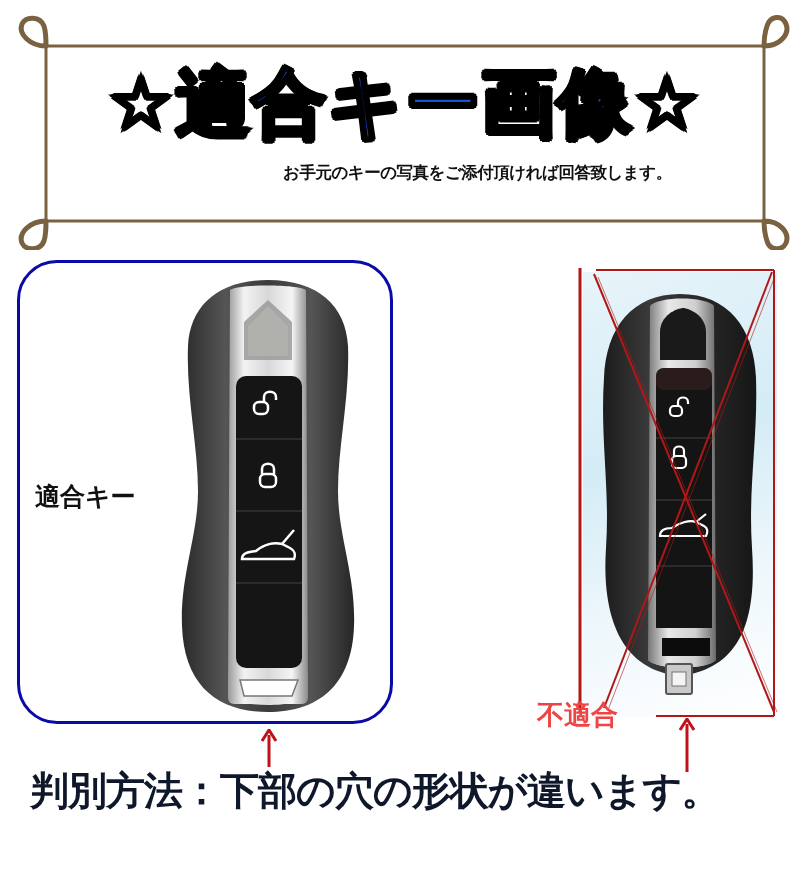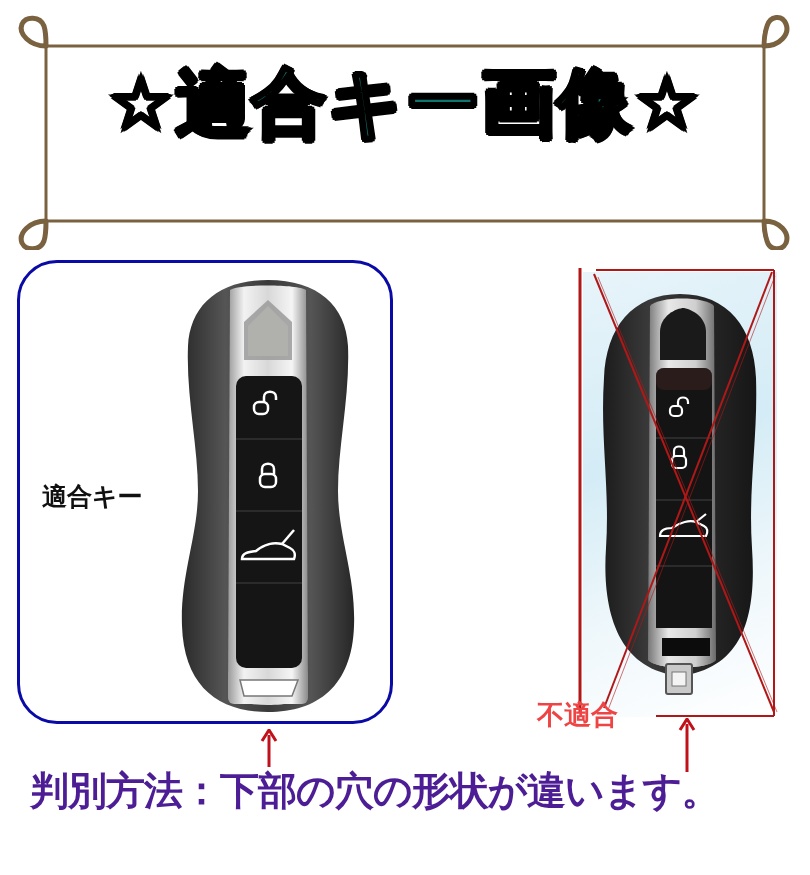--- a/index.html
+++ b/index.html
@@ -6,41 +6,41 @@
   body { width: 810px; height: 875px; position: relative; overflow: hidden;
          font-family: "DejaVu Sans", "Liberation Sans", sans-serif; }
 
   
   .banner { position: absolute; left: 0; top: 0; width: 810px; height: 250px; }
   .banner svg { position: absolute; left: 0; top: 0; }
   .banner-title {
     position: absolute; left: 50px; top: 60px; width: 710px; height: 90px;
     display: flex; align-items: center; justify-content: center;
     font-family: "DejaVu Sans", sans-serif; font-weight: bold;
-    font-size: 74px; letter-spacing: 2px; color: #0f766e;
+    font-size: 74px; letter-spacing: 2px; color: #1d4ed8;
     -webkit-text-stroke: 3px #000;
     text-shadow: 2px 2px 0 #000, -2px 2px 0 #000, 2px -2px 0 #000, -2px -2px 0 #000,
                  3px 0 0 #000, -3px 0 0 #000, 0 3px 0 #000, 0 -3px 0 #000;
     white-space: nowrap;
   }
   .banner-note {
     position: absolute; left: 283px; top: 162px; width: 480px;
     font-size: 16.5px; line-height: 21px; color: #111; font-weight: bold;
     letter-spacing: -0.5px; white-space: nowrap;
   }
 
   
   .ok-panel {
     position: absolute; left: 17px; top: 260px; width: 370px; height: 458px;
     border: 3px solid #0a0aa6; border-radius: 40px; background: #fff;
   }
   .ok-label {
     position: absolute; left: 35px; top: 480px;
     font-family: "DejaVu Serif", "Liberation Serif", serif; font-weight: bold;
-    font-size: 25px; color: #111; white-space: nowrap; margin-left: 7px;
+    font-size: 25px; color: #111; white-space: nowrap;
   }
 
   
   .fob { position: absolute; }
   .fob svg { display: block; }
 
   
   .ng-bg {
     position: absolute; left: 583px; top: 272px; width: 194px; height: 445px;
     background: linear-gradient(160deg, #e8f4fa 0%, #d4ecf6 40%, #eef7fb 70%, #ffffff 100%);
@@ -52,21 +52,21 @@
     font-size: 27px; color: #ef4444; white-space: nowrap; background: transparent;
   }
 
   
   .arrow { position: absolute; }
 
   
   .caption {
     position: absolute; left: 30px; top: 764px; width: 780px;
     font-family: "DejaVu Serif", "Liberation Serif", serif; font-weight: bold;
-    font-size: 39px; color: #4c1d95; white-space: nowrap; letter-spacing: -1px;
+    font-size: 39px; color: #0f172a; white-space: nowrap; letter-spacing: -1px;
   }
 </style>
 </head>
 <body>
 
 <div class="banner">
   <svg width="810" height="250">
     <g fill="none" stroke="#7a6240" stroke-width="3">
 
       <line x1="40" y1="46" x2="770" y2="46"></line>
@@ -77,20 +77,21 @@
     <g fill="none" stroke="#7a6240" stroke-width="5" stroke-linecap="round">
 
       <path d="M46,46 C30,46 18,34 22,24 C26,16 40,16 44,26 C46,32 46,40 46,46"></path>
       <path d="M764,46 C780,46 790,34 786,24 C782,14 770,16 767,26 C765,32 764,40 764,46"></path>
       <path d="M46,221 C30,221 18,233 22,243 C26,251 40,251 44,241 C46,235 46,228 46,221"></path>
       <path d="M764,221 C780,221 790,233 786,243 C782,251 770,251 767,241 C765,235 764,228 764,221"></path>
     </g>
   </svg>
   <div class="banner-title">☆適合キー画像☆</div>
   <div class="banner-note">
+    <div>お手元のキーの写真をご添付頂ければ回答致します。</div>
   </div>
 </div>
 
 <div class="ok-panel"></div>
 <div class="ok-label">適合キー</div>
 
 <div class="fob" style="left:178px; top:276px;">
   <svg width="180" height="440" viewBox="0 0 180 440">
     <defs>
       <linearGradient id="bodyG" x1="0" x2="1">

